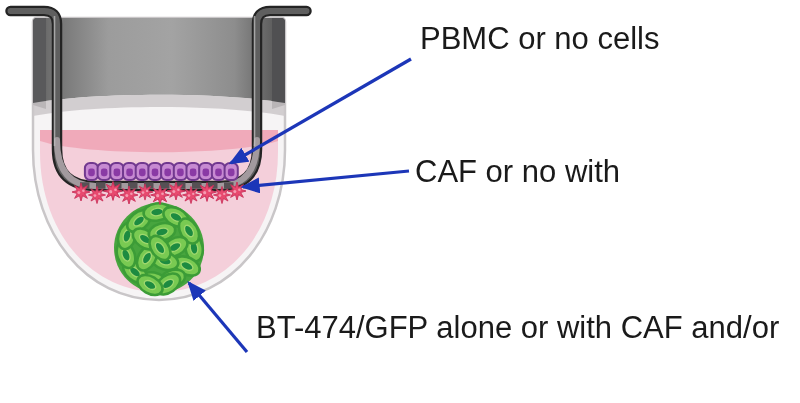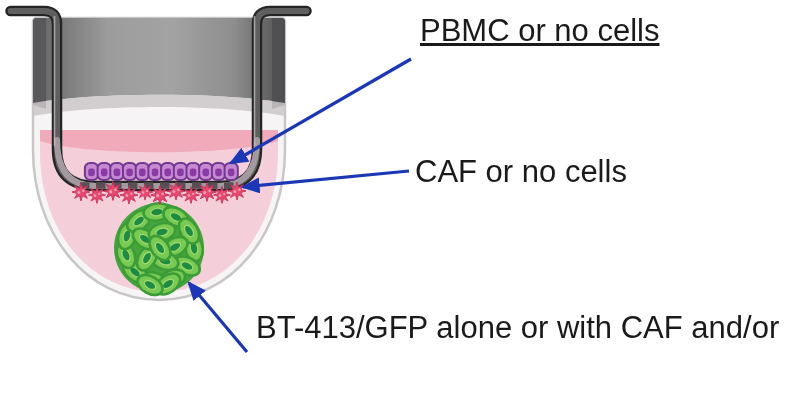--- a/index.html
+++ b/index.html
@@ -135,21 +135,21 @@
       <use href="#pcell" transform="translate(231.2,171.5)"></use>
     </g>
 
     <g>
       <line x1="411" y1="59" x2="231" y2="163" stroke="#1c36b8" stroke-width="3.2" marker-end="url(#ah)"></line>
       <line x1="409" y1="171" x2="243" y2="187" stroke="#1c36b8" stroke-width="3.2" marker-end="url(#ah)"></line>
       <line x1="247" y1="352" x2="189" y2="283" stroke="#1c36b8" stroke-width="3.2" marker-end="url(#ah)"></line>
     </g>
   </svg>
 
-  <div class="lbl" style="left:420px;top:12px;text-decoration:underline;">PBMC or no cells</div>
+  <div class="lbl" style="left:420px;top:20px;">PBMC or no cells</div>
 
-  <div class="lbl" style="left:415px;top:153px;">CAF or no cells</div>
+  <div class="lbl" style="left:415px;top:153px;">CAF or no with</div>
 
   <div class="lbl2" style="left:256px;top:308px;">
-    <div>BT-413/GFP alone or with CAF and/or</div>
+    <div>BT-474/GFP alone or with CAF and/or</div>
   </div>
 
 </div>
 
 </body></html>

